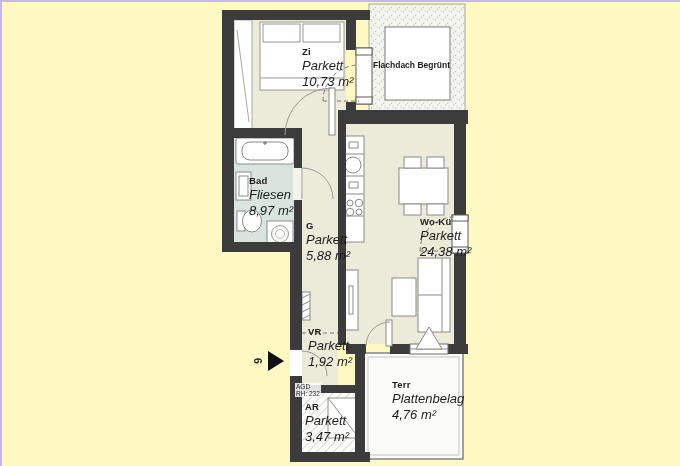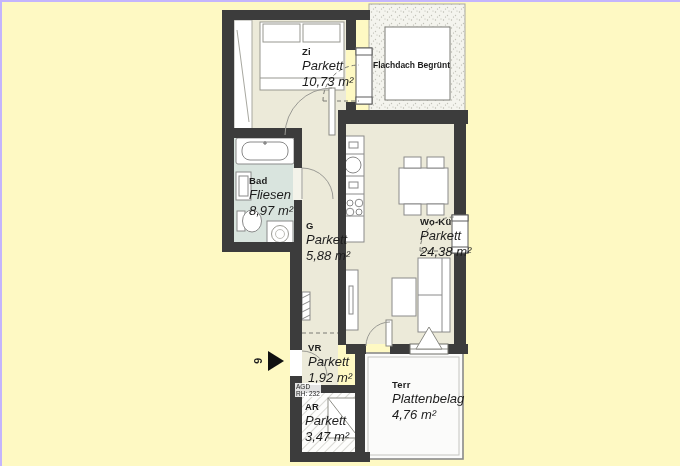--- a/index.html
+++ b/index.html
@@ -188,21 +188,21 @@
     <div class="room-sub">Parkett</div>
     <div class="room-sub">5,88 m²</div>
   </div>
 
   <div class="lbl" style="left:378px;top:214px;margin-left:40px;">
     <div class="room-name">Wo-Kü</div>
     <div class="room-sub">Parkett</div>
     <div class="room-sub">24,38 m²</div>
   </div>
 
-  <div class="lbl" style="left:306px;top:340px;">
+  <div class="lbl" style="left:306px;top:324px;">
     <div class="room-name">VR</div>
     <div class="room-sub">Parkett</div>
     <div class="room-sub">1,92 m²</div>
   </div>
 
   <div class="lbl" style="left:303px;top:399px;">
     <div class="room-name">AR</div>
     <div class="room-sub">Parkett</div>
     <div class="room-sub">3,47 m²</div>
   </div>

